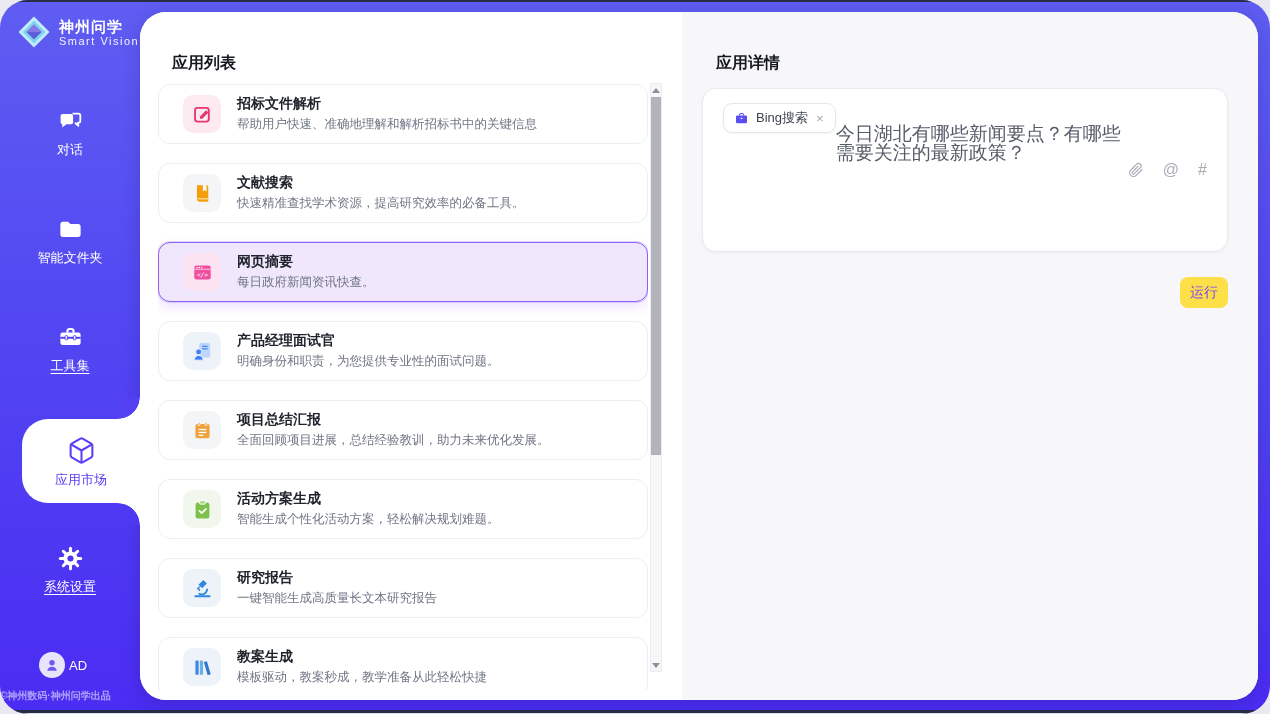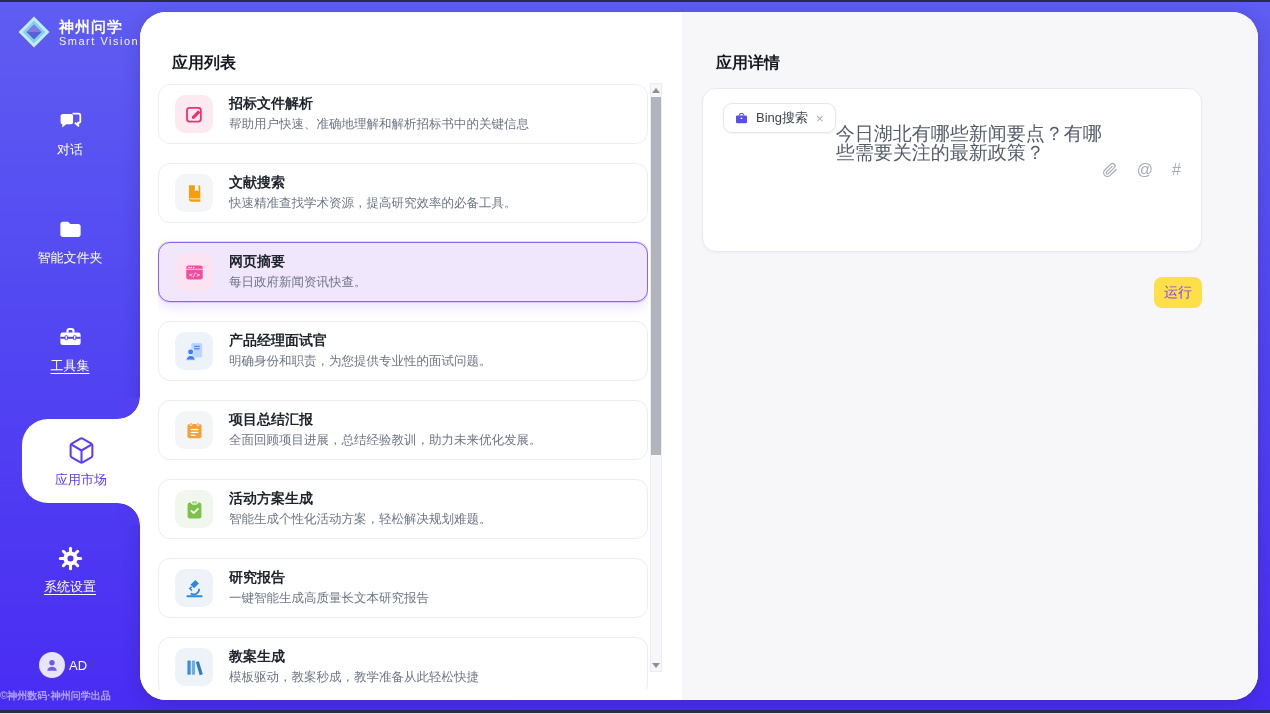--- a/index.html
+++ b/index.html
@@ -1,19 +1,19 @@
 <!DOCTYPE html>
 <html><head>
 <meta charset="utf-8">
 <style>
   html,body{margin:0;padding:0;background:#e9e9ef;}
   *{box-sizing:border-box;}
   .stage{position:relative;width:1270px;height:714px;overflow:hidden;
     font-family:"Liberation Sans","DejaVu Sans",sans-serif;
-    background:linear-gradient(180deg,#5f5df2 0%,#5247f2 45%,#4a2cf3 100%);}
+    background:linear-gradient(180deg,#5f5df2 0%,#5247f2 45%,#4a2cf3 100%);border-radius:28px;}
   .edge-top{position:absolute;top:0;left:0;right:0;height:2px;background:#272c47;z-index:9;}
   .edge-bottom{position:absolute;bottom:0;left:0;right:0;height:4px;background:#272c47;z-index:9;}
   .edge-bottom2{position:absolute;bottom:0;left:0;right:0;height:1px;background:#dfe0e8;z-index:10;}
 
   
   .sidebar{position:absolute;left:0;top:0;width:140px;height:100%;z-index:2;}
   .logo{display:flex;align-items:center;gap:8px;padding:15px 0 0 17px;}
   .logo-name{font-size:15px;font-weight:bold;color:#fff;letter-spacing:1px;line-height:17px;}
   .logo-sub{font-size:11px;color:rgba(255,255,255,.92);letter-spacing:1.5px;}
   .nav{margin-top:46px;}
@@ -36,41 +36,41 @@
   
   .main{position:absolute;left:140px;top:12px;right:12px;bottom:14px;border-radius:26px;
     background:#fff;display:flex;overflow:hidden;box-shadow:0 4px 18px rgba(25,20,80,.20);z-index:1;}
   .panel-title{margin:14px;font-size:16px;font-weight:bold;color:#15181f;}
 
   
   .list-panel{position:relative;width:542px;background:#fff;flex:0 0 auto;}
   .list-panel .panel-title{position:absolute;left:18px;top:27px;}
   .apps{position:absolute;left:18px;top:72px;width:490px;bottom:10px;overflow:hidden;}
   .app-card{height:60px;border:1px solid #eceef2;border-radius:12px;margin-bottom:19px;background:#fff;
-    display:flex;align-items:center;gap:16px;padding:0 16px;cursor:pointer;}
+    display:flex;align-items:center;gap:16px;padding:0 24px;cursor:pointer;}
   .app-card.selected{background:#f0e7fd;border-color:#9061f9;
     box-shadow:0 0 0 1px rgba(144,97,249,.22),0 5px 12px rgba(144,97,249,.18);}
   .tile{width:38px;height:38px;border-radius:10px;flex:0 0 auto;display:flex;align-items:center;justify-content:center;}
   .t-gray{background:#f4f5f7;} .t-pink{background:#fdeaf1;} .t-pink2{background:#fbe3f1;}
   .t-blue{background:#eef3fa;} .t-green{background:#f2f7ee;}
   .app-text{display:flex;flex-direction:column;min-width:0;}
   .app-title{font-size:14px;font-weight:bold;color:#20242c;line-height:16px;}
   .app-desc{font-size:12.5px;color:#6f7584;margin-top:5px;white-space:nowrap;}
 
   
   .scrollbar{position:absolute;right:20px;top:71px;width:12px;bottom:28px;background:#f7f7f9;
     border:1px solid #ededf1;cursor:pointer;}
   .sb-arrow{position:absolute;left:0;right:0;height:12px;display:flex;align-items:center;justify-content:center;}
   .sb-up{top:0;} .sb-down{bottom:0;}
   .tri-up{width:0;height:0;border-left:4px solid transparent;border-right:4px solid transparent;border-bottom:5px solid #8d909a;}
   .tri-down{width:0;height:0;border-left:4px solid transparent;border-right:4px solid transparent;border-top:5px solid #8d909a;}
   .sb-thumb{position:absolute;left:0;right:0;top:13px;height:358px;background:#b1b4bb;}
 
   
-  .detail-panel{flex:1;background:#f7f7fa;padding:27px 56px 0 20px;display:flex;flex-direction:column;}
+  .detail-panel{flex:1;background:#f7f7fa;padding:27px 30px 0 20px;display:flex;flex-direction:column;}
   .detail-card{height:164px;background:#fff;border:1px solid #e9eaef;border-radius:14px;
     padding:14px 20px 12px;display:flex;flex-direction:row;box-shadow:0 1px 3px rgba(30,30,60,.04);}
   .tag{display:inline-flex;align-items:center;gap:7px;height:30px;padding:0 10px;width:fit-content;
     background:#fff;border:1px solid #e5e7ec;border-radius:9px;box-shadow:0 1px 2px rgba(30,30,60,.05);}
   .tag-label{font-size:13px;color:#3d4350;}
   .tag-close{font-size:13px;color:#a3a8b3;cursor:pointer;padding:0 1px;line-height:1;}
   .prompt{margin-top:21px;font-size:19px;color:#565c68;flex:1;line-height:19px;}
   .composer-icons{display:flex;align-items:center;gap:19px;padding-bottom:3px;}
   .ci{color:#a6abb5;font-size:16px;line-height:1;cursor:pointer;display:flex;align-items:center;}
   .run-row{margin-top:25px;display:flex;justify-content:flex-end;}

